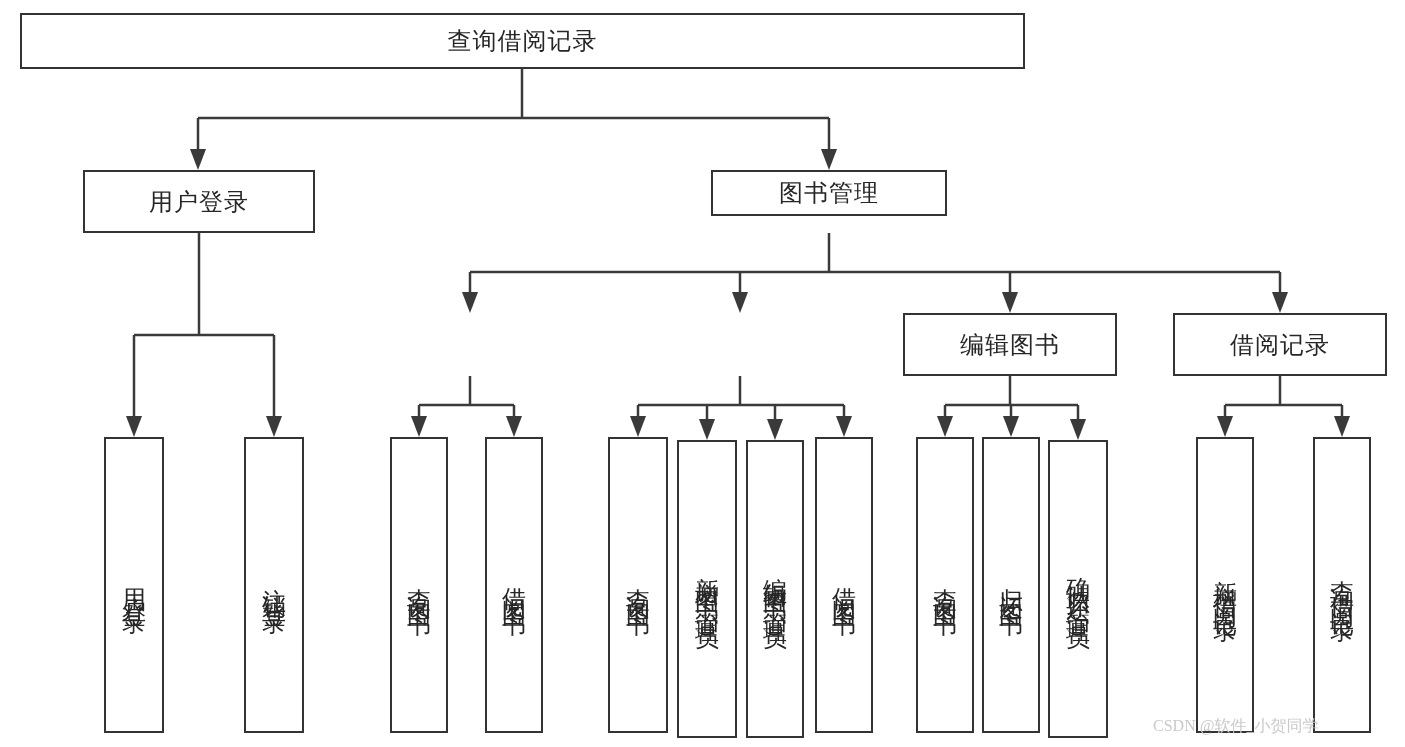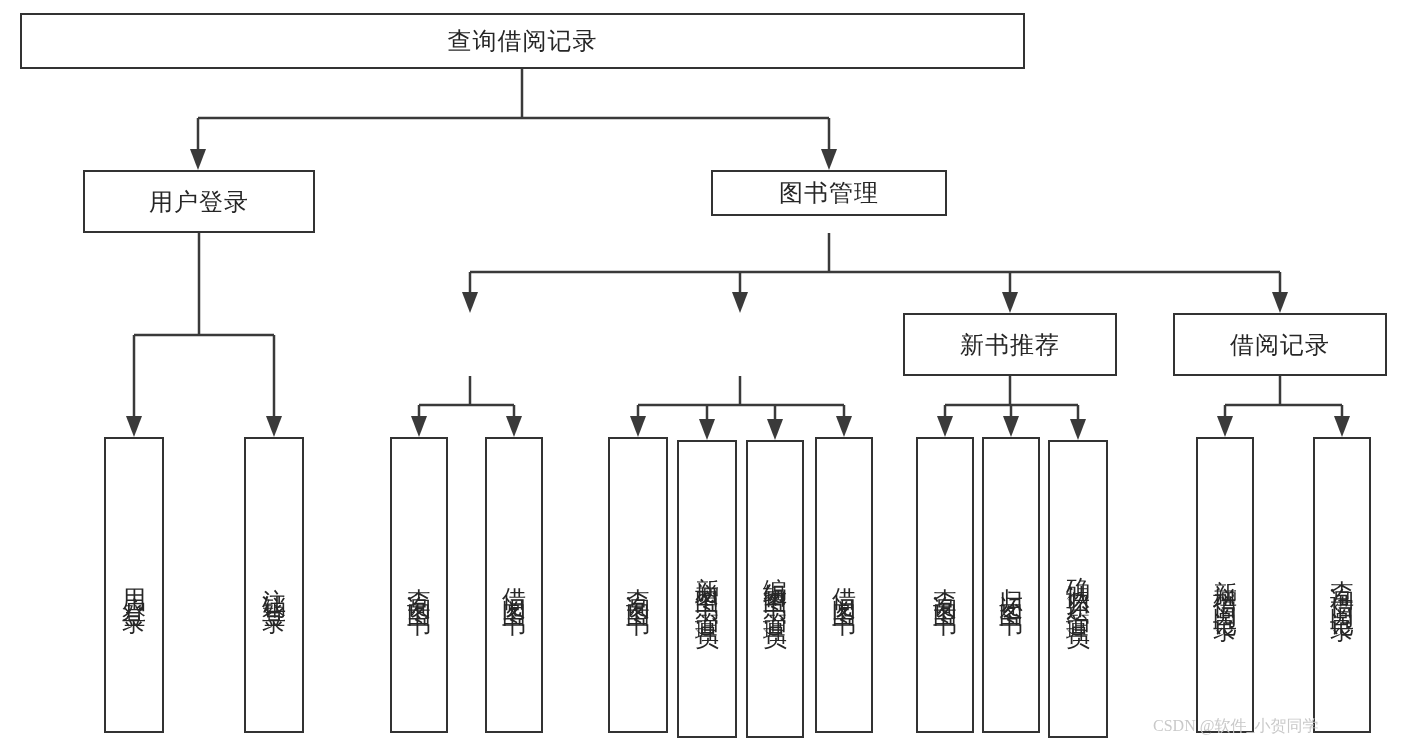--- a/index.html
+++ b/index.html
@@ -136,21 +136,21 @@
   </div>
 
   <div class="box" style="left:83px;top:170px;width:232px;height:63px">
     <span class="lbl">用户登录</span>
   </div>
   <div class="box" style="left:711px;top:170px;width:236px;height:46px">
     <span class="lbl">图书管理</span>
   </div>
 
   <div class="box" style="left:903px;top:313px;width:214px;height:63px">
-    <span class="lbl">新书推荐</span>
+    <span class="lbl">编辑图书</span>
   </div>
   <div class="box" style="left:1173px;top:313px;width:214px;height:63px">
     <span class="lbl">借阅记录</span>
   </div>
 
   <div class="box vbox" style="left:104px;top:437px;width:60px;height:296px">
     <span class="lbl">用户登录</span>
   </div>
   <div class="box vbox" style="left:244px;top:437px;width:60px;height:296px">
     <span class="lbl">注销登录</span>

